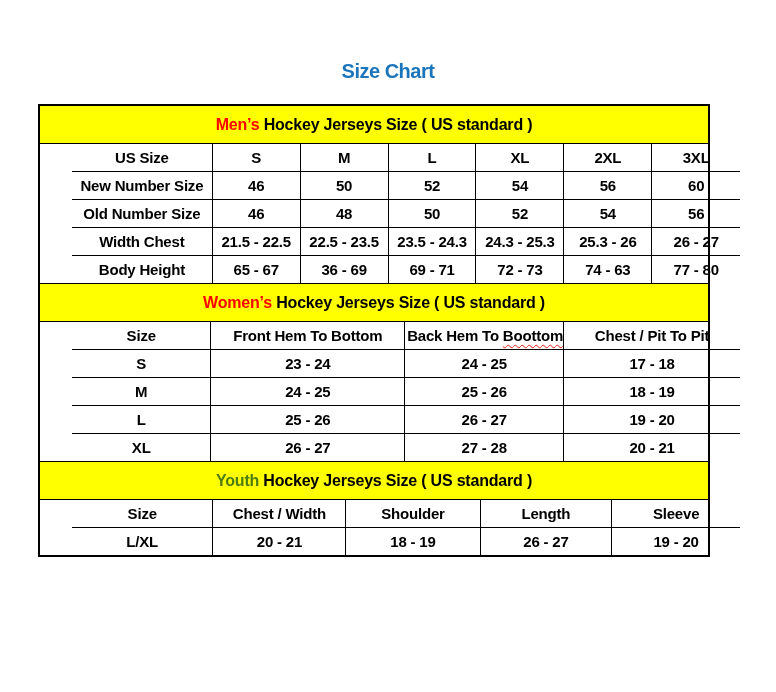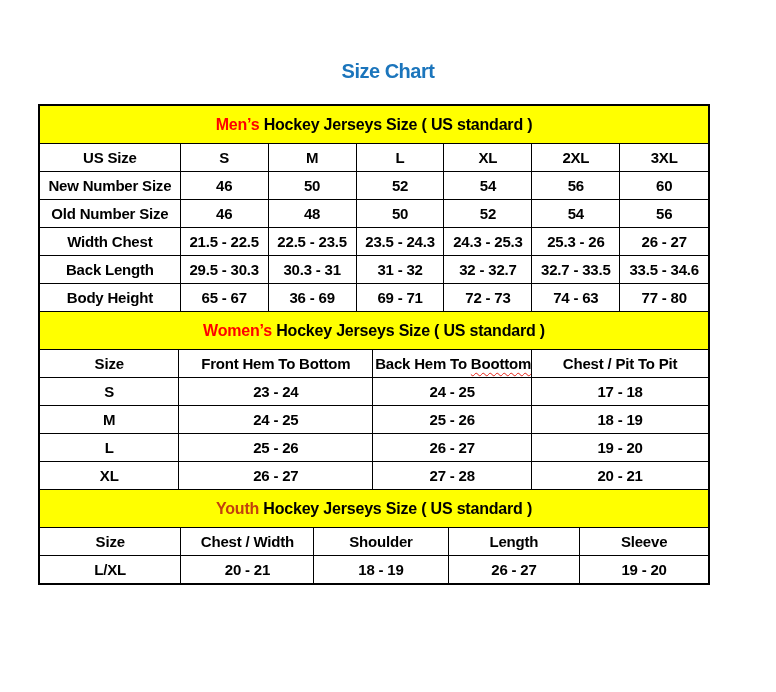--- a/index.html
+++ b/index.html
@@ -29,20 +29,21 @@
     padding:10px 0 9px 0;
     border-bottom:1px solid #000;
     letter-spacing:-0.2px;
   }
   .band + table{margin-top:0;}
   .band.mid{border-top:1px solid #000;}
   .sec-table{
     width:100%;
     border-collapse:collapse;
     table-layout:fixed;
+    margin-left:32px;
   }
   .sec-table th,.sec-table td{
     border:1px solid #000;
     border-top:0;
     text-align:center;
     vertical-align:middle;
     font-size:15px;
     font-weight:bold;
     height:27px;
     padding:0 2px;
@@ -112,29 +113,20 @@
         <tr>
           <td>Width Chest</td>
           <td>21.5 - 22.5</td>
           <td>22.5 - 23.5</td>
           <td>23.5 - 24.3</td>
           <td>24.3 - 25.3</td>
           <td>25.3 - 26</td>
           <td>26 - 27</td>
         </tr>
         <tr>
-          <td>Back Length</td>
-          <td>29.5 - 30.3</td>
-          <td>30.3 - 31</td>
-          <td>31 - 32</td>
-          <td>32 - 32.7</td>
-          <td>32.7 - 33.5</td>
-          <td>33.5 - 34.6</td>
-        </tr>
-        <tr>
           <td>Body Height</td>
           <td>65 - 67</td>
           <td>36 - 69</td>
           <td>69 - 71</td>
           <td>72 - 73</td>
           <td>74 - 63</td>
           <td>77 - 80</td>
         </tr>
       </tbody>
   </table>
@@ -177,21 +169,21 @@
         <tr>
           <td>XL</td>
           <td>26 - 27</td>
           <td>27 - 28</td>
           <td>20 - 21</td>
         </tr>
       </tbody>
   </table>
 
   <div class="band mid" style="background: rgb(255, 255, 0);">
-    <span class="hl" style="color: #c2410c;">Youth</span><span> Hockey Jerseys Size ( US standard )</span>
+    <span class="hl" style="color: #4d7c0f;">Youth</span><span> Hockey Jerseys Size ( US standard )</span>
   </div>
   <table class="sec-table">
     <colgroup>
       <col style="width:21.1%">
         <col style="width:19.9%">
         <col style="width:20.1%">
         <col style="width:19.7%">
         <col>
     </colgroup>
     <tbody>

